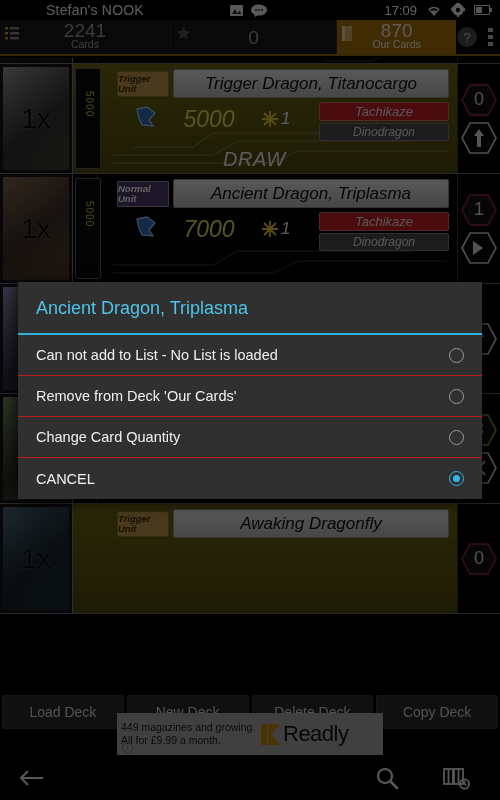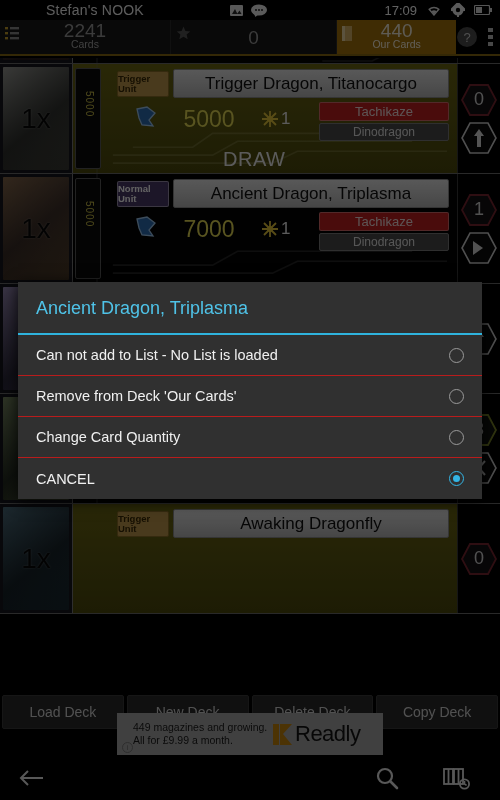--- a/index.html
+++ b/index.html
@@ -74,21 +74,21 @@
     border-right:1px solid #3a3a3a;
   }
   .circuit{
     position:absolute; inset:0;
     background:
       linear-gradient(90deg,transparent 6%,#6a6a6a 6%,#6a6a6a 6.4%,transparent 6.4%),
       linear-gradient(0deg,transparent 0,transparent 100%);
     opacity:.22;
   }
   .circuit svg{ position:absolute; inset:0; width:100%; height:100%; }
-  .cb-inner{ position:absolute; inset:0; padding:4px 6px 4px 0; }
+  .cb-inner{ position:absolute; inset:0; padding:4px 6px 4px 0;font-style:italic; }
   .left-rail{
     position:absolute; left:2px; top:4px; bottom:4px; width:26px;
     background:#0b0b0b; border:1px solid #5b5b5b; border-radius:2px;
   }
   .rail-power{
     position:absolute; left:8px; top:22px; font-size:10px; color:#cfc24a;
     writing-mode:vertical-rl; letter-spacing:1px;
   }
   .unit-tag{
     position:absolute; left:44px; top:7px; width:52px; height:26px;
@@ -150,21 +150,21 @@
   .deck-btn{
     flex:1; height:34px; background:#2b2b2b; border:1px solid #3c3c3c;
     border-radius:2px; color:#d6d6d6; font-size:14px;
     display:flex; align-items:center; justify-content:center;
     cursor:pointer;
   }
 
   
   #ad-banner{
     position:absolute; left:117px; top:713px; width:266px; height:42px;
-    background:#a8a8a8; display:flex; align-items:center; padding:0 16px;
+    background:#a8a8a8; display:flex; align-items:center; padding:0 4px;
     overflow:hidden; cursor:pointer;
   }
   #ad-text{ font-size:10.5px; color:#1b1b1b; line-height:13px; width:140px; }
   #ad-logo{ display:flex; align-items:center; gap:3px; }
   #ad-mark{ width:19px; height:21px; position:relative; }
   #ad-brand{ font-size:22px; color:#141414; letter-spacing:-.5px; }
   #ad-info{
     position:absolute; left:5px; bottom:2px; width:11px; height:11px;
     border:1px solid #7a7a7a; border-radius:50%; color:#6e6e6e;
     font-size:8px; display:flex; align-items:center; justify-content:center;
@@ -292,21 +292,21 @@
     <span class="tab-count">0</span>
     <span class="tab-label"></span>
   </div>
   <div class="tab" id="tab-our">
     <span class="tab-ico">
       <svg width="12" height="15" viewBox="0 0 12 15">
           <rect x="0" y="0" width="10" height="15" fill="#d7b468"></rect>
           <rect x="0" y="0" width="3" height="15" fill="#f0d9a5"></rect>
         </svg>
     </span>
-    <span class="tab-count">440</span>
+    <span class="tab-count">870</span>
     <span class="tab-label">Our Cards</span>
   </div>
   <div id="tabs-right">
     <span class="ico">
       <svg width="22" height="22" viewBox="0 0 22 22">
           <circle cx="11" cy="11" r="10" fill="#4d4d4d"></circle>
           <text x="11" y="16" font-size="13" text-anchor="middle" fill="#cfcfcf" font-family="Liberation Sans, sans-serif">?</text>
         </svg>
     </span>
     <span class="ico">

